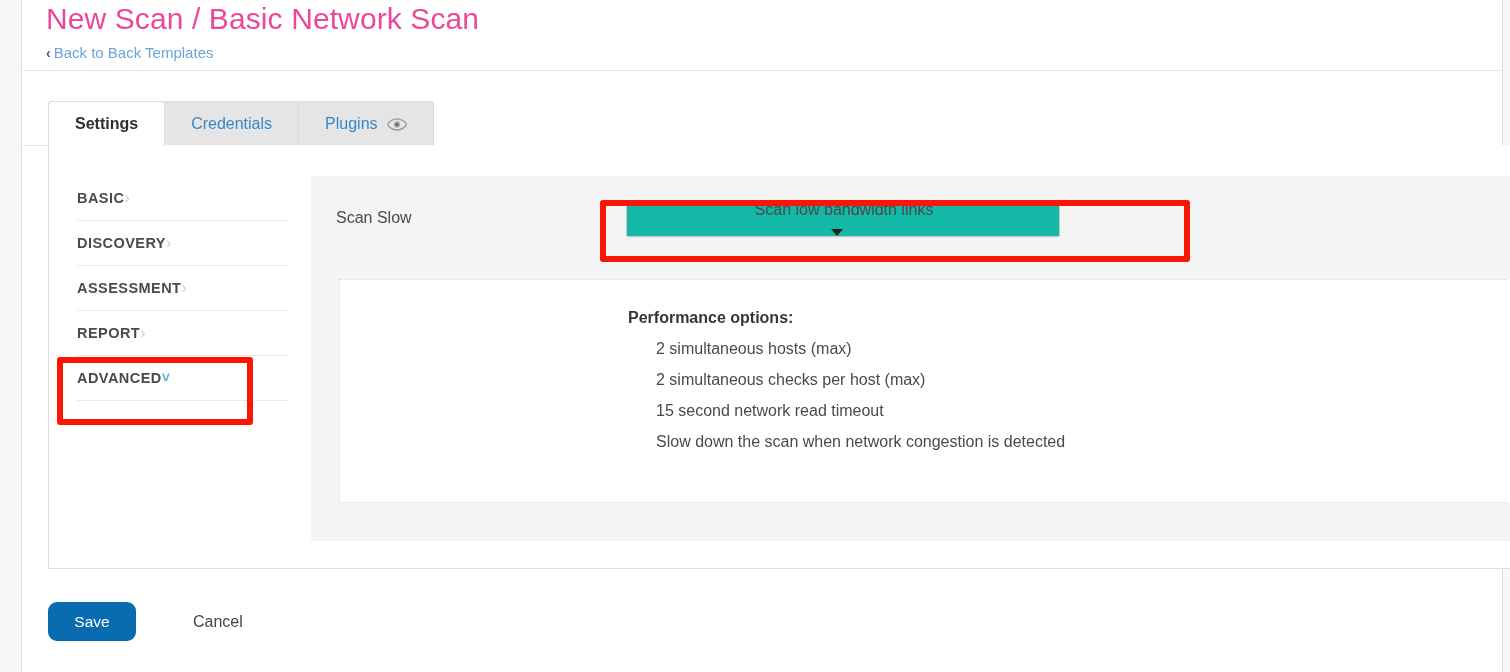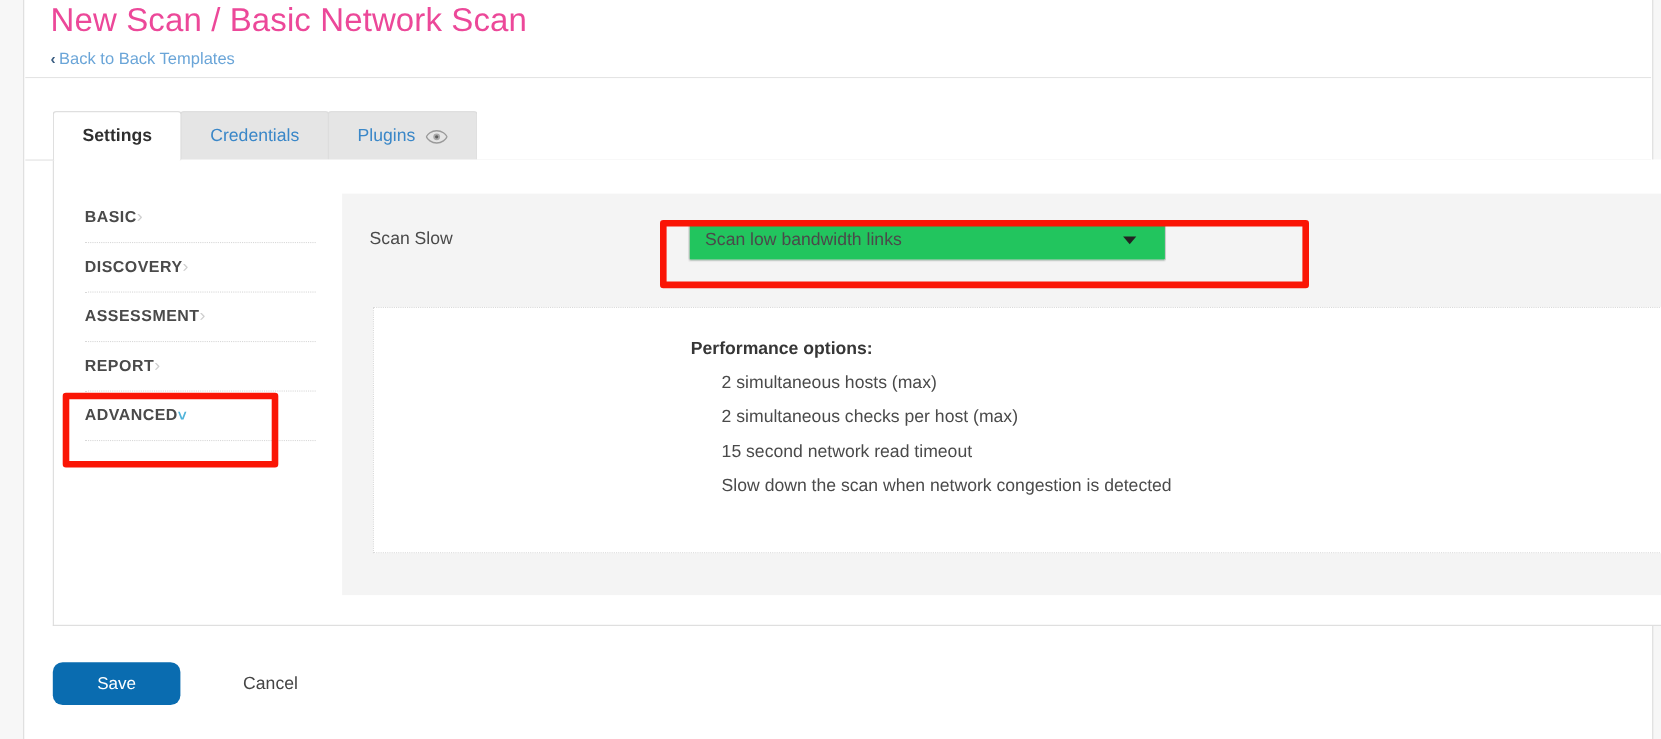--- a/index.html
+++ b/index.html
@@ -172,32 +172,33 @@
     font-size: 16px;
     color: #4a4a4a;
   }
   .select-wrap {
     position: absolute;
     left: 315px; top: 24px;
     width: 434px; height: 37px;
   }
   .select-box {
     width: 100%; height: 100%;
-    background: #22c55e;
+    background: #14b8a6;
     border: 1px solid #c9c9c9;
     border-radius: 2px;
     box-shadow: 0 1px 1px rgba(0,0,0,0.05);
     display: flex;
     align-items: center;
     padding: 0 12px 0 14px;
     font-size: 16px;
     color: #4a4a4a;
     cursor: pointer;
     justify-content: space-between;
     white-space: nowrap;
+    flex-direction: column;
   }
   .caret {
     width: 0; height: 0;
     border-left: 6px solid transparent;
     border-right: 6px solid transparent;
     border-top: 7px solid #232323;
     margin-right: 14px;
   }
 
   .options-box {
@@ -226,21 +227,21 @@
   }
 
   
   .footer {
     position: absolute;
     left: 48px; top: 602px;
     display: flex;
     align-items: center;
   }
   .btn-save {
-    width: 116px; height: 39px;
+    width: 88px; height: 39px;
     background: #0a6cb0;
     color: #ffffff;
     border: none;
     border-radius: 9px;
     font-size: 15.5px;
     font-family: inherit;
     cursor: pointer;
   }
   .btn-cancel {
     margin-left: 57px;

